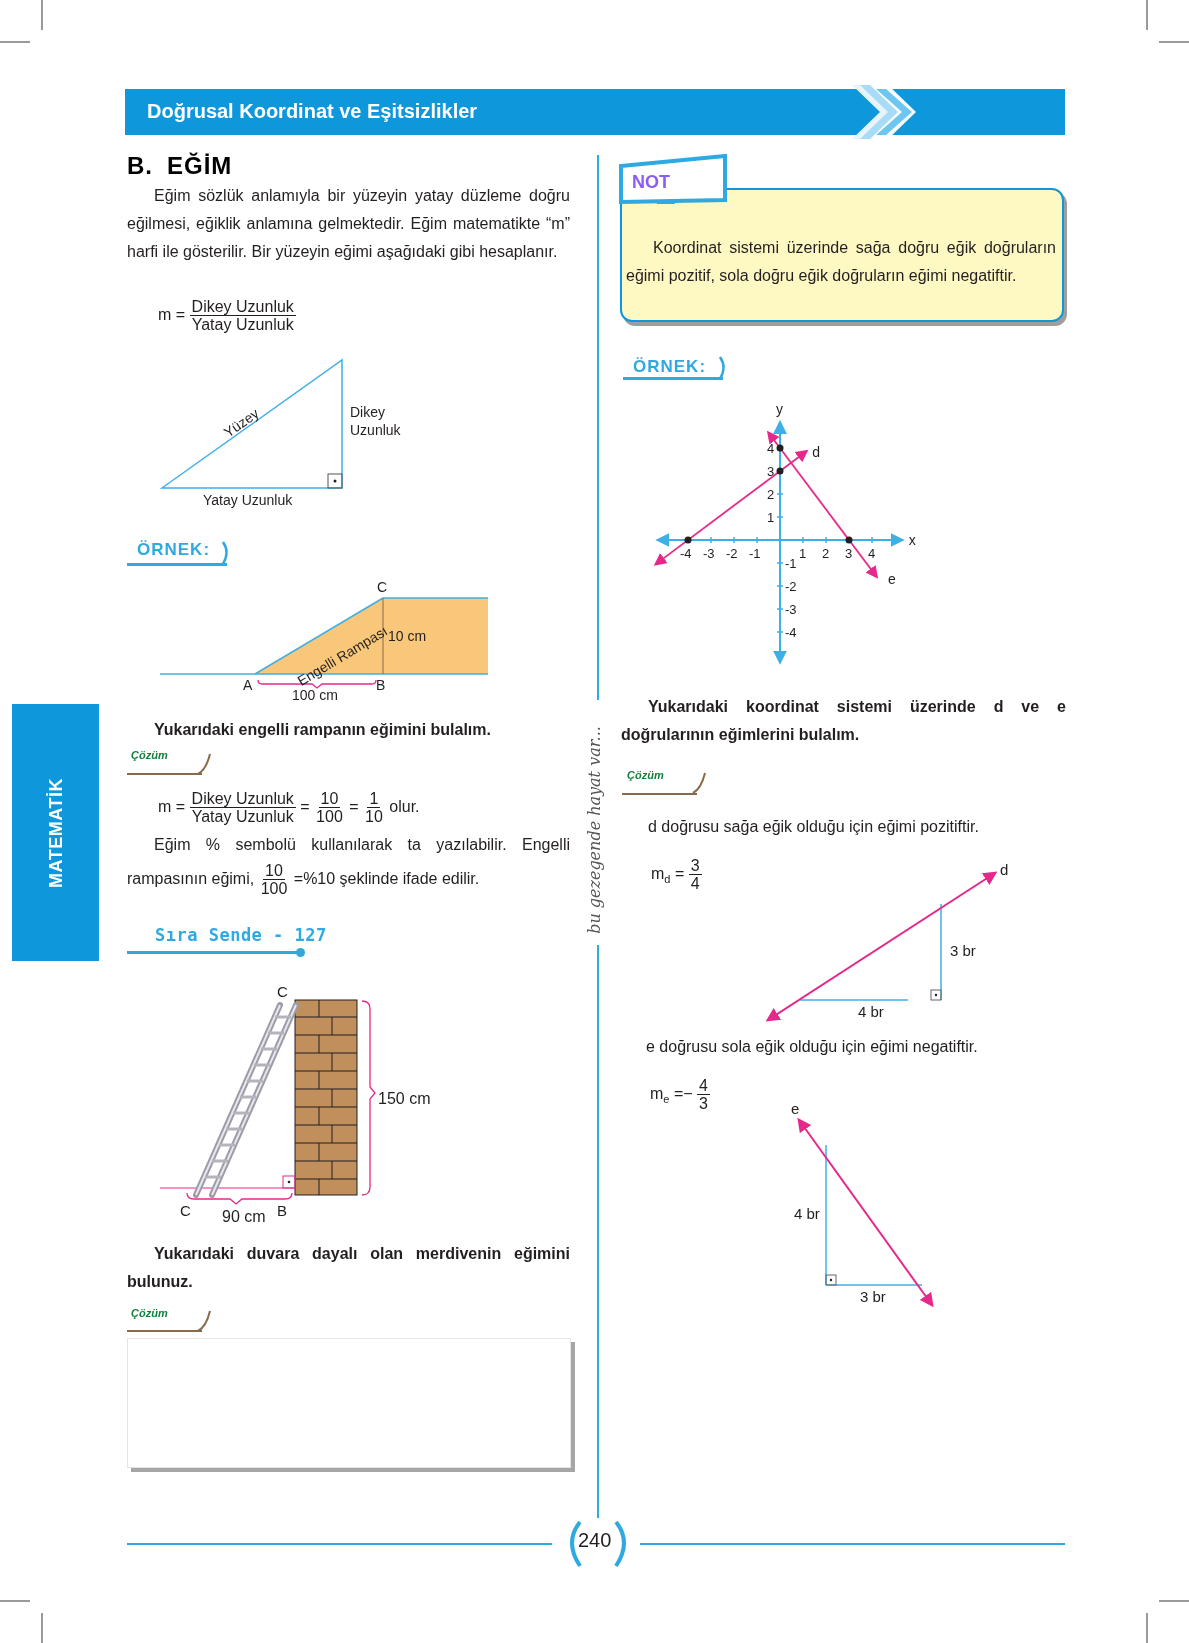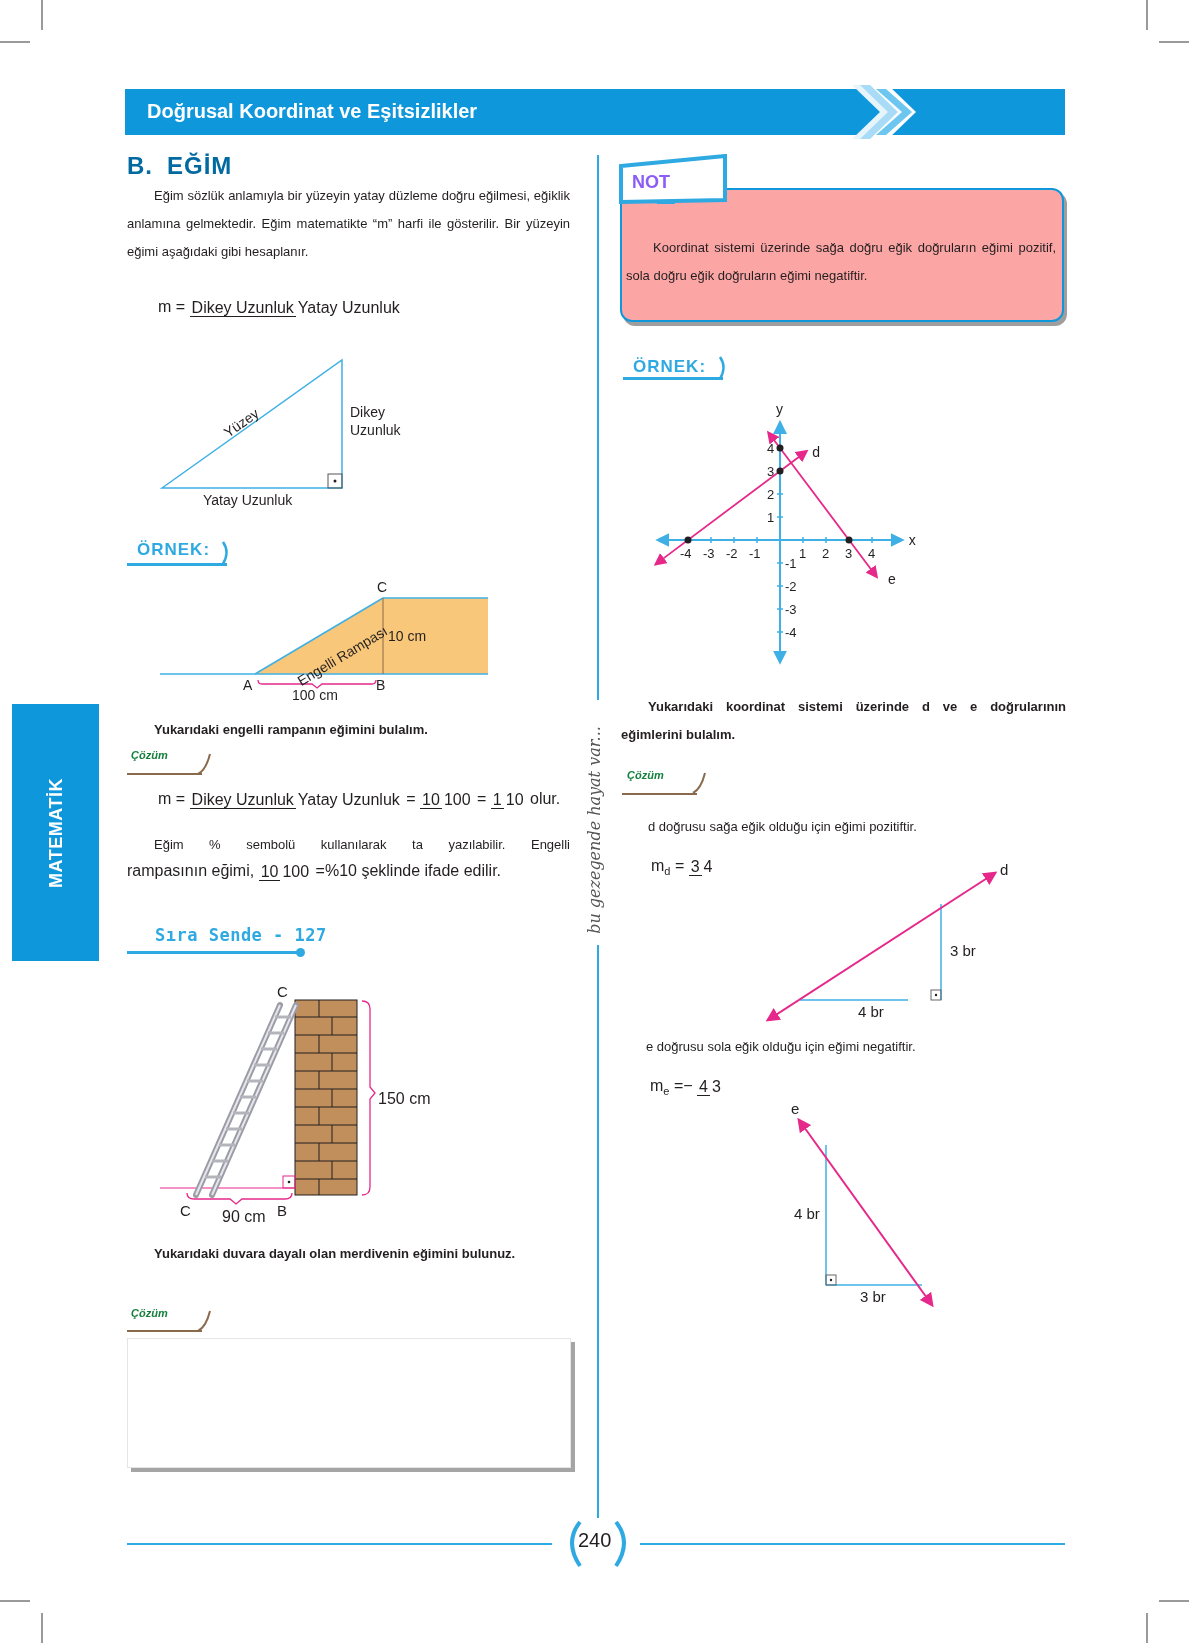--- a/index.html
+++ b/index.html
@@ -2,42 +2,42 @@
 <html><head>
 <meta charset="utf-8">
 <style>
   html, body { margin: 0; padding: 0; background: #ffffff; }
   body { width: 1189px; height: 1643px; position: relative; overflow: hidden;
          font-family: "Liberation Sans", "DejaVu Sans", sans-serif; color: #231f20; }
   .abs { position: absolute; }
   .crop { position: absolute; background: #9a9a9a; }
   .header-bar { left: 125px; top: 89px; width: 940px; height: 46px; background: #0f97dc; }
   .header-title { left: 147px; top: 100px; font-size: 20px; font-weight: bold; color: #ffffff; white-space: nowrap; }
-  .section-title { left: 127px; top: 152px; font-size: 24px; font-weight: bold; color: #0369a1; letter-spacing: 1px; }
+  .section-title { left: 127px; top: 152px; font-size: 24px; font-weight: bold; color: #000000; letter-spacing: 1px; }
   .section-title .gap { display: inline-block; width: 14px; }
-  .para { font-size: 13px; line-height: 28px; text-align: justify; }
+  .para { font-size: 16px; line-height: 28px; text-align: justify; }
   .indent { text-indent: 27px; }
-  .frac { display: inline-flex; flex-direction: row; align-items: center; vertical-align: middle; line-height: 17px; }
+  .frac { display: inline-flex; flex-direction: column; align-items: center; vertical-align: middle; line-height: 17px; }
   .frac .num { border-bottom: 1.3px solid #231f20; padding: 0 2px; }
   .frac .den { padding: 0 2px; }
   .mathline { font-size: 16px; white-space: nowrap; }
   .bold { font-weight: bold; }
   .ornek-label { font-size: 17px; font-weight: bold; color: #2fa9e1; letter-spacing: 1px; }
   .ornek-line { position: absolute; height: 3px; background: #2fa9e1; }
   .cozum-label { font-size: 11px; font-weight: bold; font-style: italic; color: #15803d; }
   .cozum-line { position: absolute; height: 2px; background: #8a6a4c; }
   .sira-label { font-size: 17px; font-weight: bold; color: #2fa9e1; font-family: "DejaVu Sans Mono", monospace; letter-spacing: 0.5px; }
   .side-tab { left: 12px; top: 704px; width: 87px; height: 257px; background: #0f97dc; }
   .side-tab-text { position: absolute; left: 50%; top: 50%; transform: translate(-50%,-50%) rotate(-90deg);
                    color: #fff; font-weight: bold; font-size: 18px; white-space: nowrap; letter-spacing: 0.5px; }
   .col-divider { left: 597px; width: 2px; background: #2fa9e1; }
   .vert-slogan { left: 580px; top: 730px; width: 28px; height: 200px; }
   .vert-slogan span { position: absolute; left: 50%; top: 50%; transform: translate(-50%,-50%) rotate(-90deg);
                       white-space: nowrap; font-family: "DejaVu Serif", serif; font-style: italic; font-size: 16px; color: #555; }
-  .note-box { left: 620px; top: 188px; width: 440px; height: 130px; border: 2px solid #0f97dc; border-radius: 12px; background: #fca5a5;
+  .note-box { left: 620px; top: 188px; width: 440px; height: 130px; border: 2px solid #0f97dc; border-radius: 12px; background: #fef9c3;
               box-shadow: 3px 4px 0 #9e9e9e; }
   .note-tag { left: 623px; top: 156px; width: 110px; height: 50px; }
   .note-tag-text { left: 632px; top: 172px; font-size: 18px; font-weight: bold; color: #8b5cf6; }
   .answer-box { left: 127px; top: 1338px; width: 442px; height: 128px; border: 1px solid #e5e5e5; background: #fff;
                 box-shadow: 4px 4px 0 #a5a5a5; }
   .footer-line { top: 1543px; height: 2px; background: #2fa9e1; }
   .page-num { left: 578px; top: 1529px; font-size: 20px; color: #231f20; }
   svg text { font-family: "Liberation Sans", "DejaVu Sans", sans-serif; }
 </style>
 </head>

